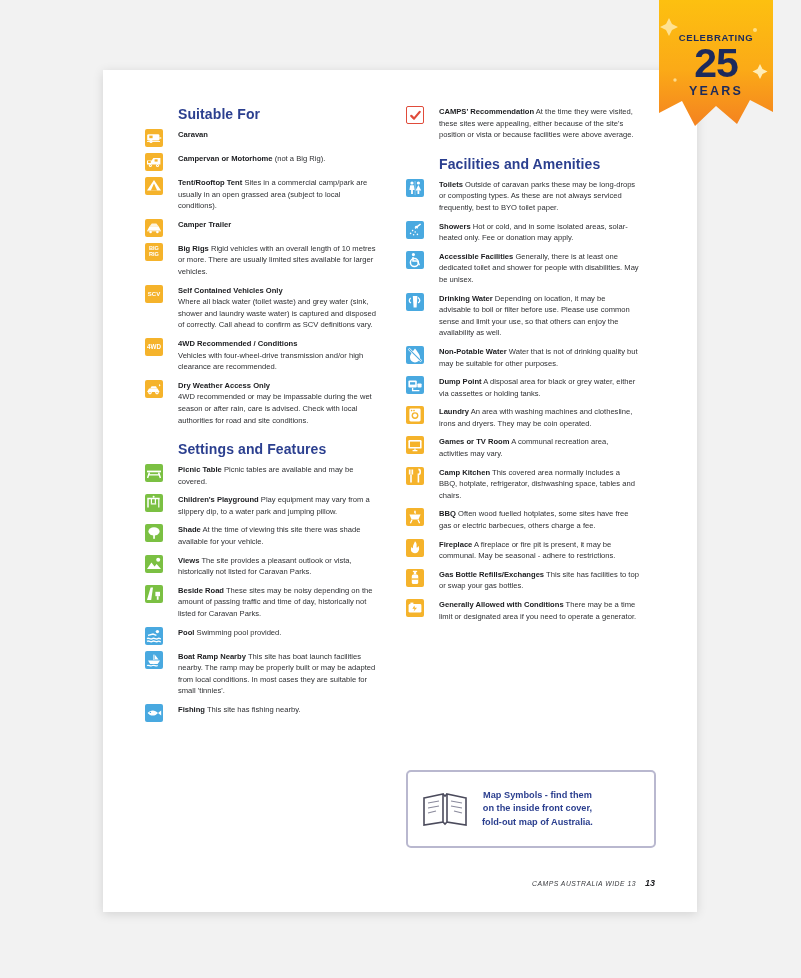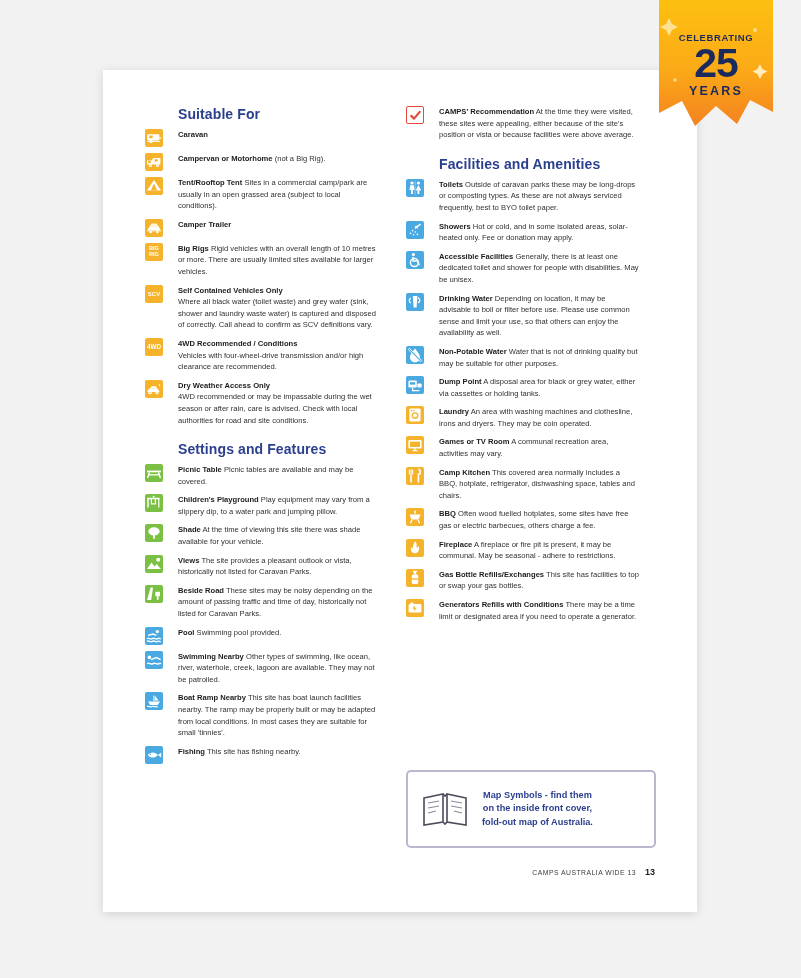--- a/index.html
+++ b/index.html
@@ -148,22 +148,22 @@
     margin-left: 14px;
     font-size: 9.2px;
     line-height: 13.6px;
     font-weight: bold;
     color: #2b3f8f;
   }
 
   
   .footer {
     position: absolute;
-    right: 42px; bottom: 35px;
-    display: flex; align-items: baseline; gap: 9px;
+    right: 42px; bottom: 24px;
+    display: flex; align-items: baseline; gap: 9px; font-style: italic;
   }
   .footer .fl {
     font-size: 6.8px; letter-spacing: 0.5px; color: #3a3b3f;
   }
   .footer .pg {
     font-size: 9px; font-weight: bold; color: #1b1c1f;
   }
 </style>
 </head>
 <body>
@@ -313,30 +313,20 @@
                 <path d="M3 8.4 L8 7 L11.4 8.4" stroke="#ffffff" stroke-width="1.4" fill="none"></path>
                 <path d="M2 11.6 c2-1.4 3.4 1.4 5.4 0 c2-1.4 3.4 1.4 5.4 0 c1.2-0.8 2 0 3 0.4" stroke="#ffffff" stroke-width="1.4" fill="none"></path>
                 <path d="M2 14.4 c2-1.4 3.4 1.4 5.4 0 c2-1.4 3.4 1.4 5.4 0 c1.2-0.8 2 0 3 0.4" stroke="#ffffff" stroke-width="1.4" fill="none"></path>
               </svg>
             </span>
             <span class="txt"><span class="term">Pool</span> <span>Swimming pool provided.</span></span>
           </div>
           <div class="entry">
             <span class="glyph g-blue">
               <svg viewBox="0 0 18 18" width="18" height="18">
-                <circle cx="4.4" cy="6.4" r="1.8" fill="#ffffff"></circle>
-                <path d="M6 8.6 L11.4 6.6 L15.6 8.6" stroke="#ffffff" stroke-width="1.5" fill="none"></path>
-                <path d="M2 12.6 c2.2-1.6 3.8 1.6 6 0 c2.2-1.6 3.8 1.6 6 0 c1-0.7 1.6-0.2 2 0.2" stroke="#ffffff" stroke-width="1.5" fill="none"></path>
-              </svg>
-            </span>
-            <span class="txt"><span class="term">Swimming Nearby</span> <span>Other types of swimming, like ocean, river, waterhole, creek, lagoon are available. They may not be patrolled.</span></span>
-          </div>
-          <div class="entry">
-            <span class="glyph g-blue">
-              <svg viewBox="0 0 18 18" width="18" height="18">
                 <path d="M3 9.4 L15 9.4 L12.6 13 L5.2 13 Z" fill="#ffffff"></path>
                 <rect x="8.4" y="3.6" width="1.1" height="5.4" fill="#ffffff"></rect>
                 <path d="M10 4 L13.6 8.6 L10 8.6 Z" fill="#ffffff"></path>
                 <path d="M2 14.6 c2-1.2 3.4 1.2 5.4 0 c2-1.2 3.4 1.2 5.4 0" stroke="#ffffff" stroke-width="1.2" fill="none"></path>
               </svg>
             </span>
             <span class="txt"><span class="term">Boat Ramp Nearby</span> <span>This site has boat launch facilities nearby. The ramp may be properly built or may be adapted from local conditions. In most cases they are suitable for small 'tinnies'.</span></span>
           </div>
           <div class="entry">
             <span class="glyph g-blue">
@@ -491,21 +481,21 @@
             <span class="txt"><span class="term">Gas Bottle Refills/Exchanges</span> <span>This site has facilities to top or swap your gas bottles.</span></span>
           </div>
           <div class="entry">
             <span class="glyph g-yellow">
               <svg viewBox="0 0 18 18" width="18" height="18">
                 <rect x="2.6" y="5" width="12.8" height="8.6" rx="1.4" fill="#ffffff"></rect>
                 <path d="M8.4 6.6 L6.4 9.8 L8.6 9.8 L7.6 12.4 L11 8.8 L8.8 8.8 Z" fill="#f5b32b"></path>
                 <rect x="4.4" y="3.6" width="3" height="1.4" fill="#ffffff"></rect>
               </svg>
             </span>
-            <span class="txt"><span class="term">Generators Refills with Conditions</span> <span>There may be a time limit or designated area if you need to operate a generator.</span></span>
+            <span class="txt"><span class="term">Generally Allowed with Conditions</span> <span>There may be a time limit or designated area if you need to operate a generator.</span></span>
           </div>
         </div>
     </div>
 
     <div class="callout">
       <div class="callout-inner">
         <span class="book">
           <svg viewBox="0 0 46 36" width="46" height="36">
             <path d="M2 7 L21 3 L21 31 L2 34 Z" fill="#ffffff" stroke="#4b4b5c" stroke-width="1.6"></path>
             <path d="M44 7 L25 3 L25 31 L44 34 Z" fill="#ffffff" stroke="#4b4b5c" stroke-width="1.6"></path>

